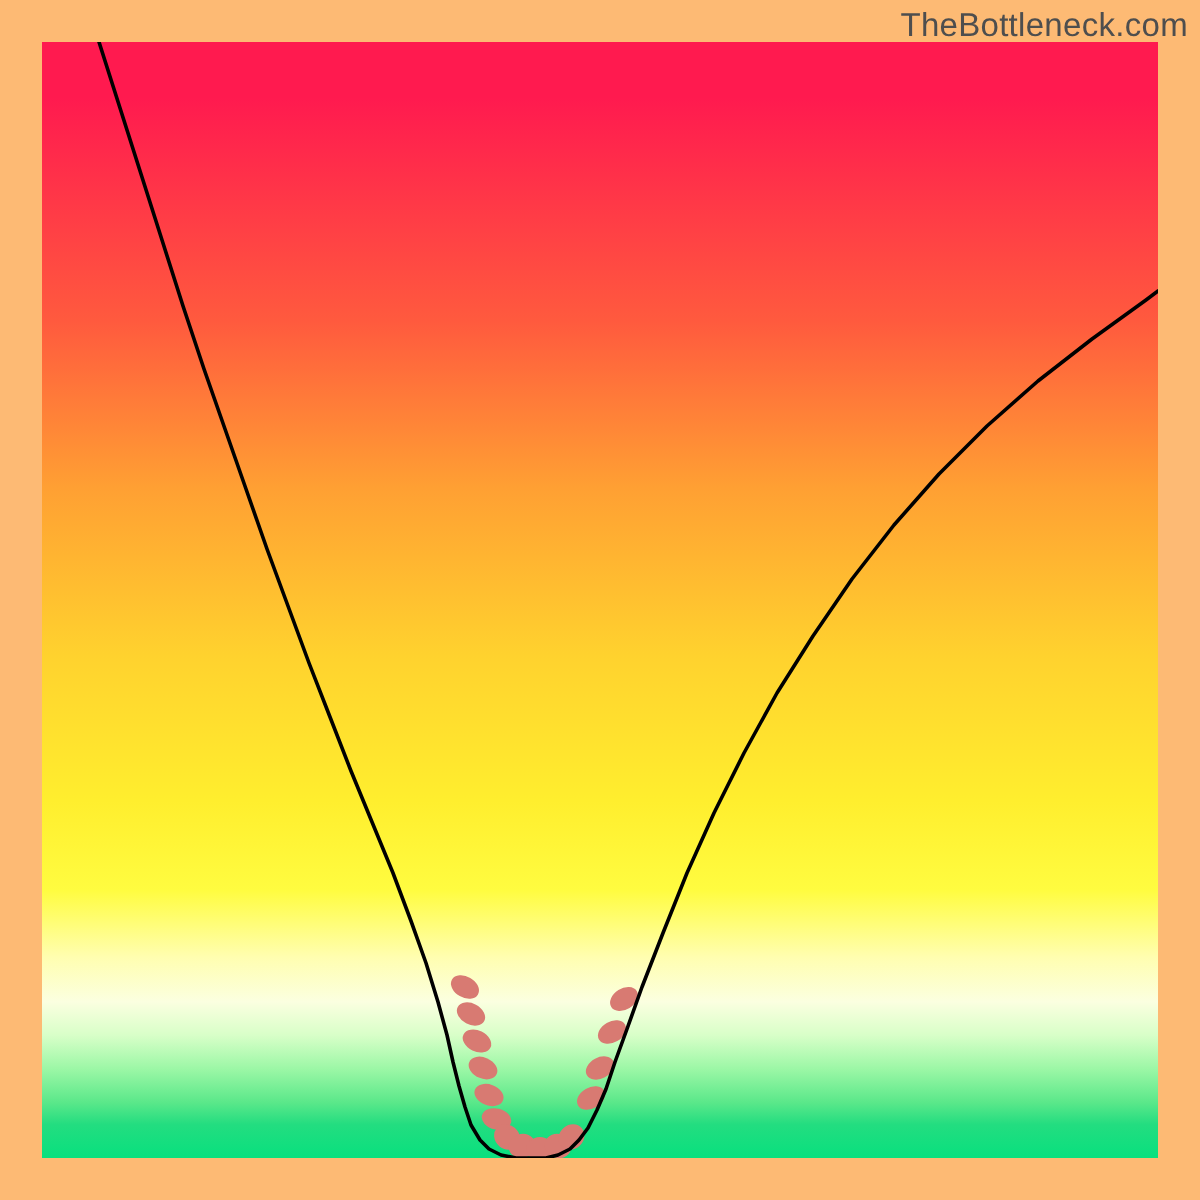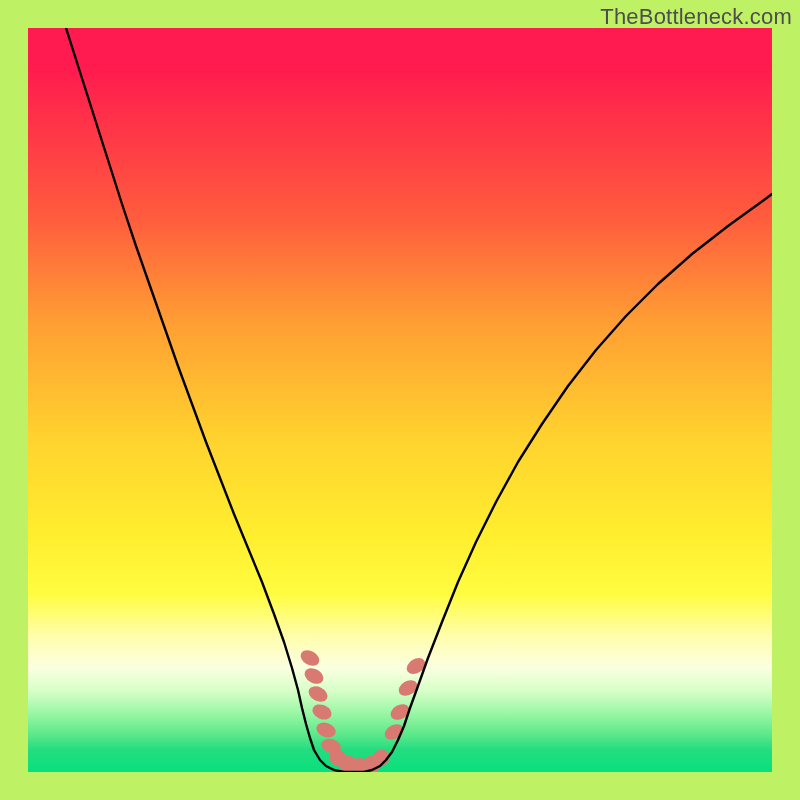--- a/index.html
+++ b/index.html
@@ -10,21 +10,21 @@
     background: #000;
     overflow: hidden;
     font-family: Arial, Helvetica, sans-serif;
   }
   .frame {
     position: absolute;
     left: 0;
     top: 0;
     width: 800px;
     height: 800px;
-    background: #bef264;
+    background: #fdba74;
   }
   .plot {
     position: absolute;
     left: 28px;
     top: 28px;
     width: 744px;
     height: 744px;
     background: linear-gradient(
       to bottom,
       #ff1a4f 0%,

